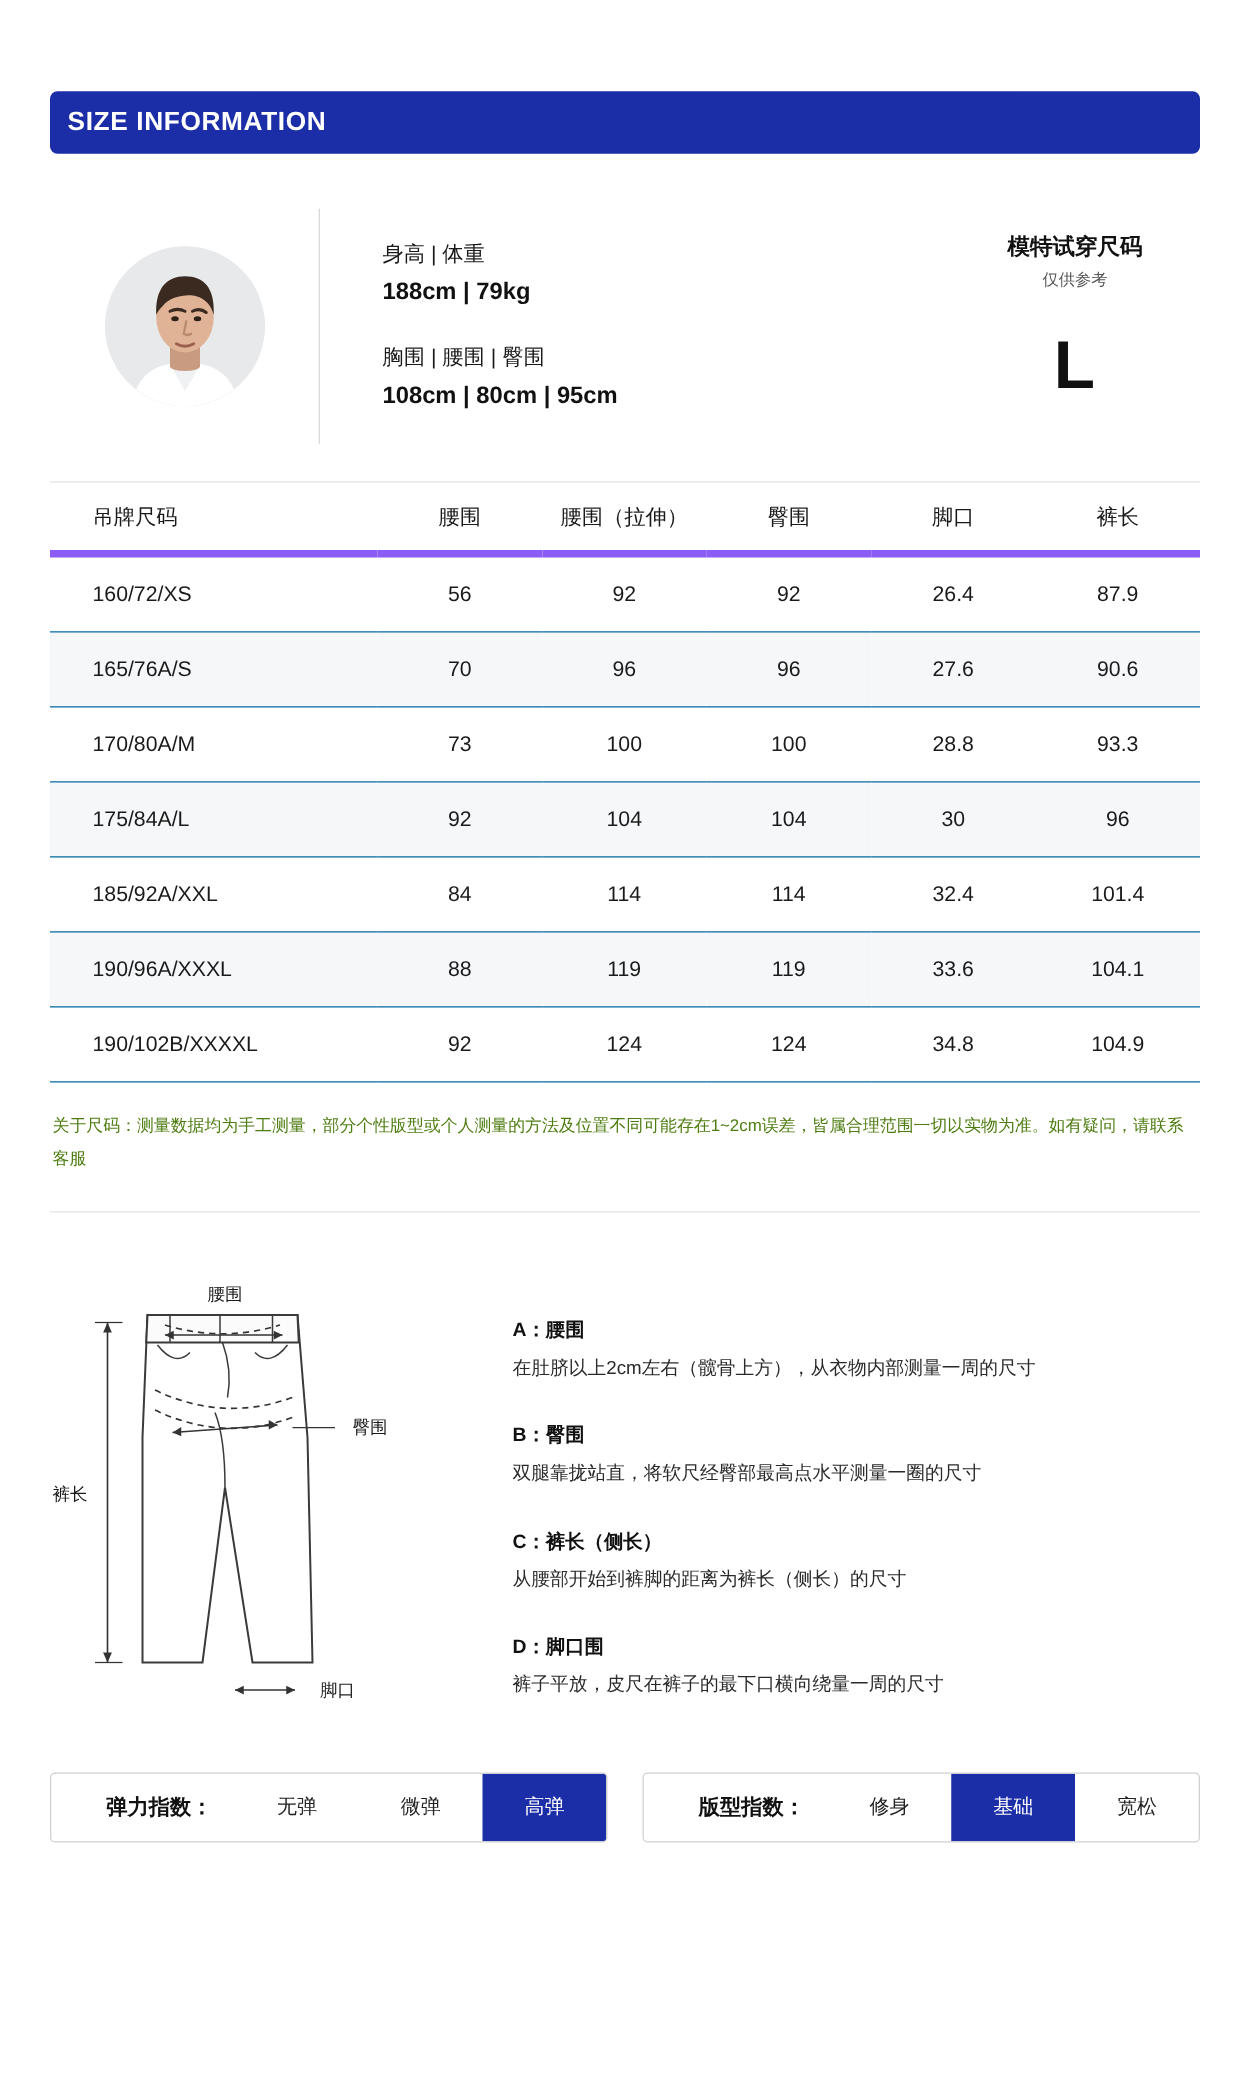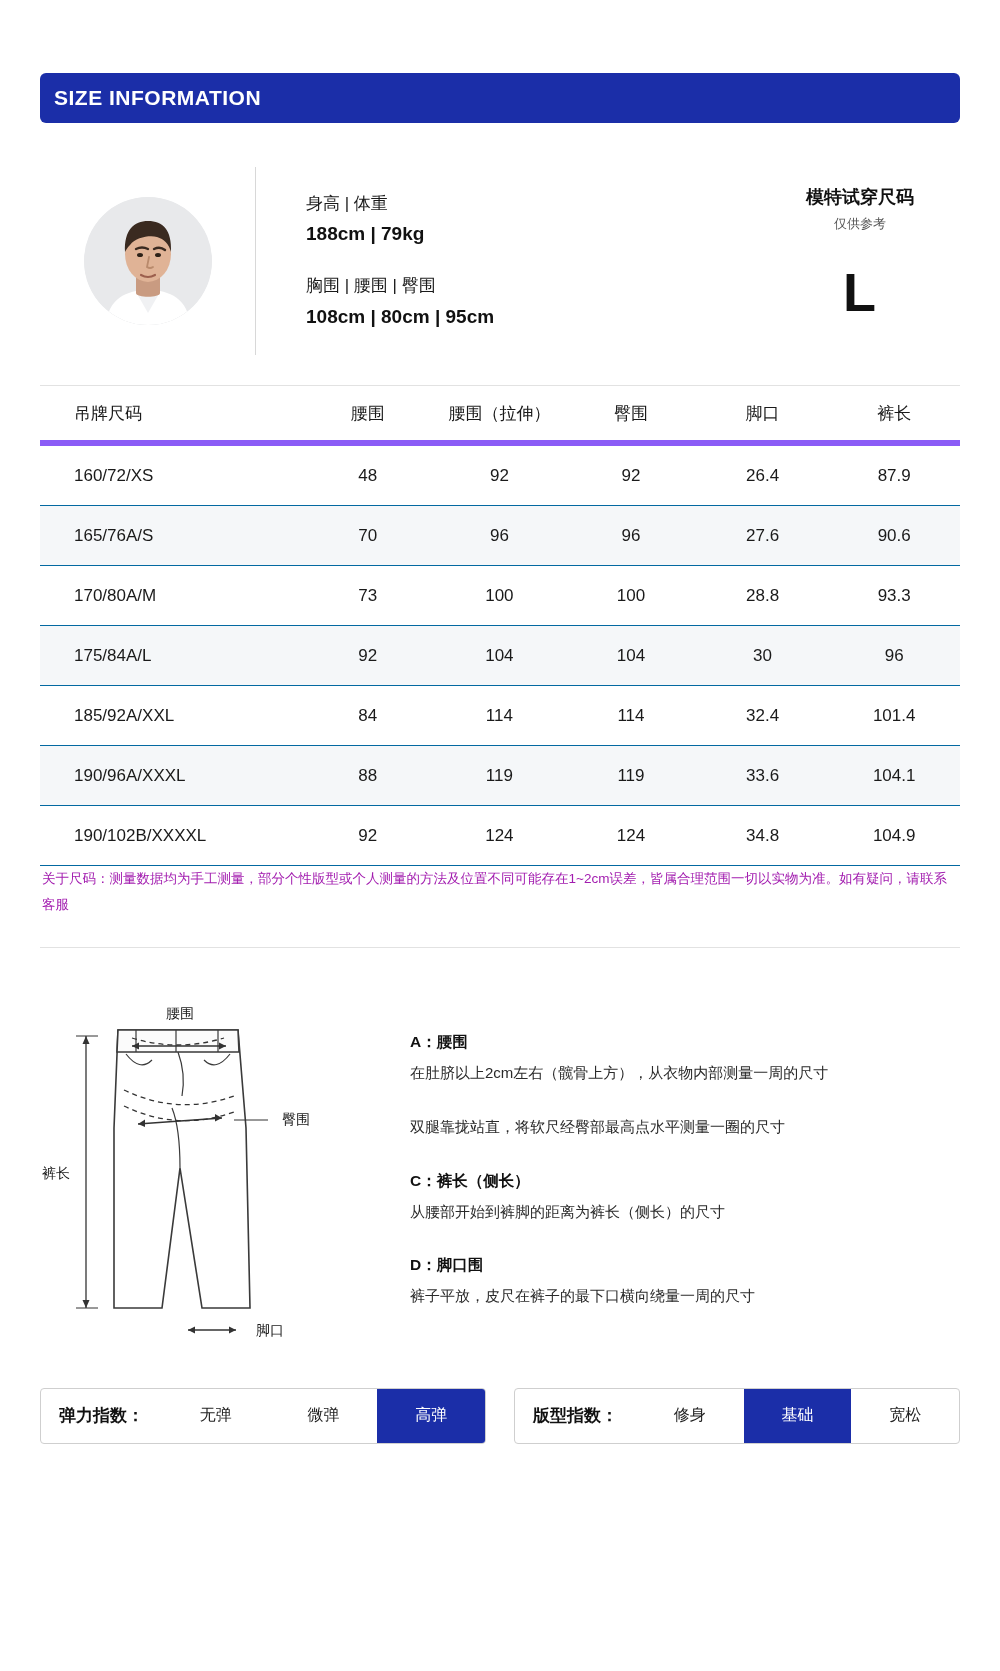--- a/index.html
+++ b/index.html
@@ -146,23 +146,24 @@
     padding-left: 34px;
     width: 228px;
   }
   .size-table tbody tr:nth-child(even) {
     background: #f5f7f9;
   }
   .size-table td.col-first { font-size: 17px; }
 
   
   .note {
+    margin-top: 22px;
     font-size: 13.5px;
     line-height: 1.95;
-    color: #a21caf;
+    color: #4d7c0f;
     padding: 0 2px;
   }
 
   
   .hr {
     border: 0;
     border-top: 1px solid #e2e2e2;
     margin: 28px 0 0 0;
   }
   .measure {
@@ -201,20 +202,21 @@
     margin-bottom: 60px;
   }
   .index-box {
     flex: 1;
     border: 1px solid #cfcfcf;
     border-radius: 4px;
     display: flex;
     align-items: stretch;
     height: 54px;
     overflow: hidden;
+    padding-left: 26px;
   }
   .index-label {
     display: flex;
     align-items: center;
     padding: 0 18px;
     font-size: 17px;
     font-weight: bold;
     color: #111111;
     white-space: nowrap;
   }
@@ -304,21 +306,21 @@
         <th>腰围</th>
         <th>腰围（拉伸）</th>
         <th>臀围</th>
         <th>脚口</th>
         <th>裤长</th>
       </tr>
     </thead>
     <tbody>
       <tr>
         <td class="col-first">160/72/XS</td>
-        <td>48</td>
+        <td>56</td>
         <td>92</td>
         <td>92</td>
         <td>26.4</td>
         <td>87.9</td>
       </tr>
       <tr>
         <td class="col-first">165/76A/S</td>
         <td>70</td>
         <td>96</td>
         <td>96</td>
@@ -428,20 +430,21 @@
         <text x="230" y="357" font-size="14" fill="#1a1a1a" text-anchor="middle" font-family="'Liberation Sans', sans-serif">脚口</text>
       </svg>
     </div>
 
     <div class="measure-text">
       <div class="m-item">
         <div class="m-title">A：腰围</div>
         <div class="m-desc">在肚脐以上2cm左右（髋骨上方），从衣物内部测量一周的尺寸</div>
       </div>
       <div class="m-item">
+        <div class="m-title">B：臀围</div>
         <div class="m-desc">双腿靠拢站直，将软尺经臀部最高点水平测量一圈的尺寸</div>
       </div>
       <div class="m-item">
         <div class="m-title">C：裤长（侧长）</div>
         <div class="m-desc">从腰部开始到裤脚的距离为裤长（侧长）的尺寸</div>
       </div>
       <div class="m-item">
         <div class="m-title">D：脚口围</div>
         <div class="m-desc">裤子平放，皮尺在裤子的最下口横向绕量一周的尺寸</div>
       </div>

